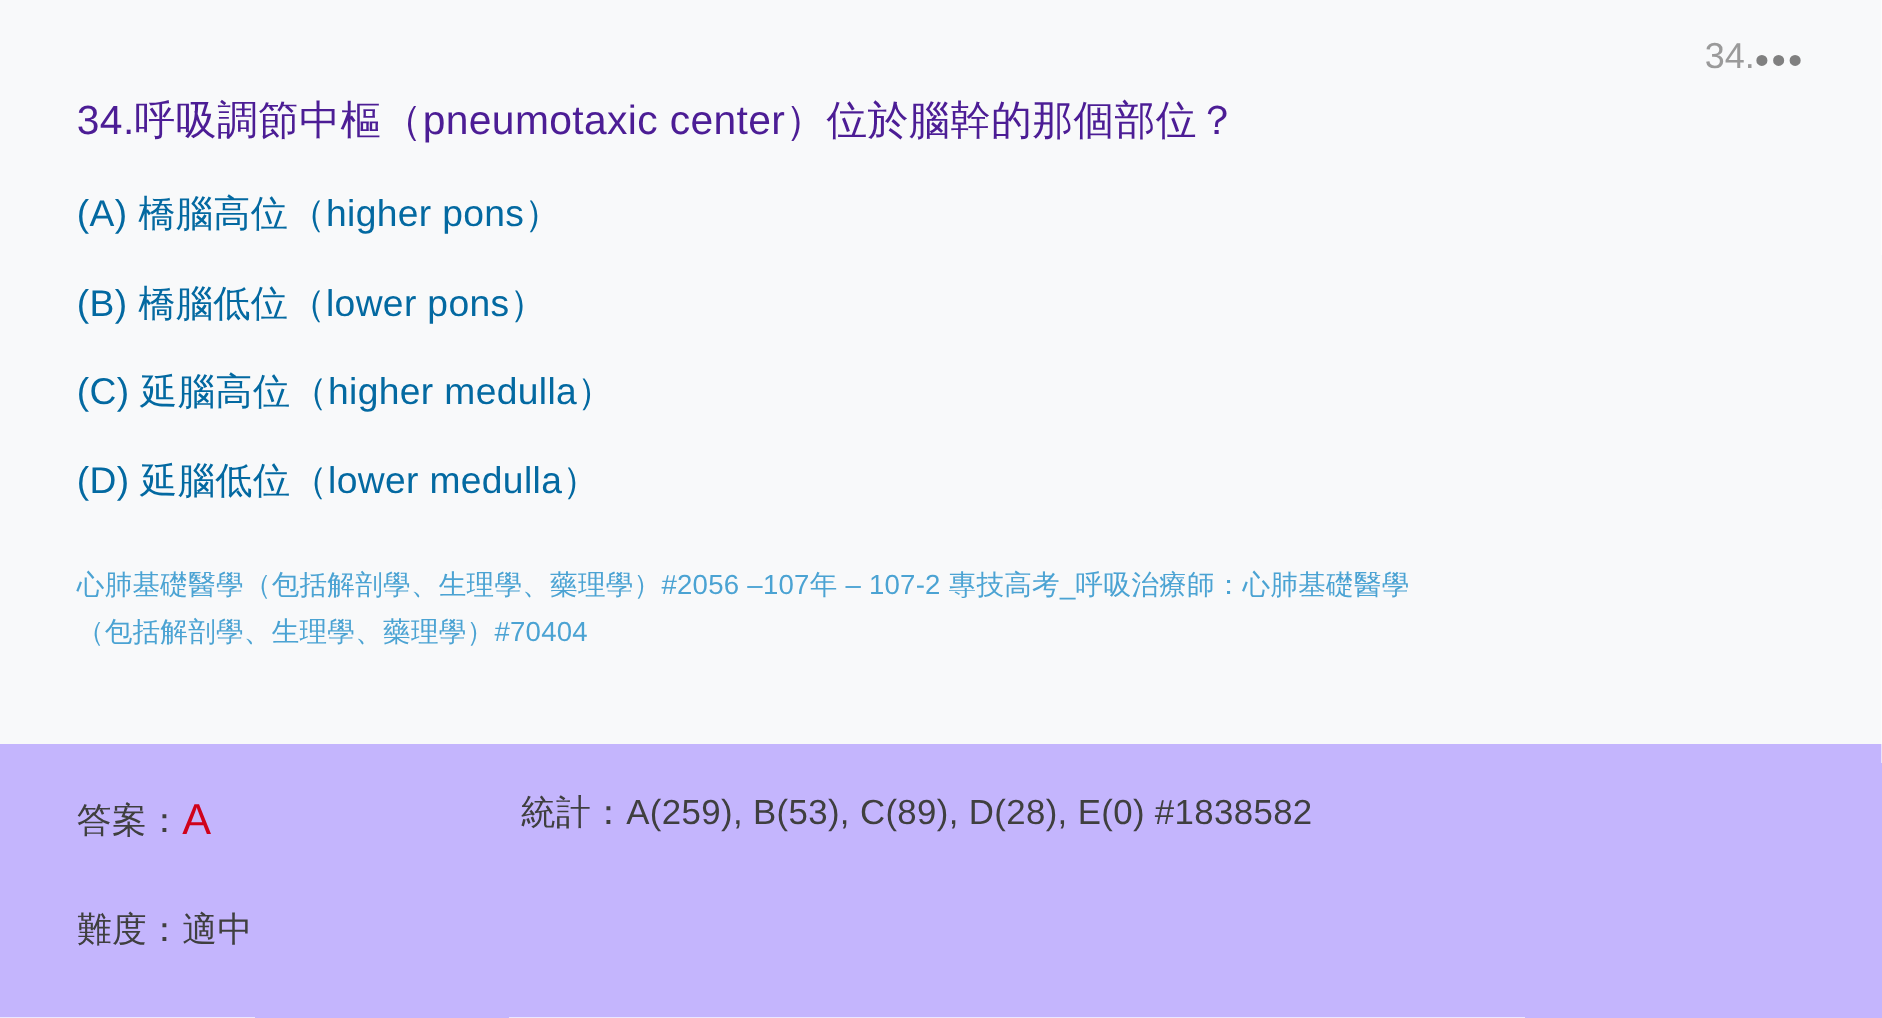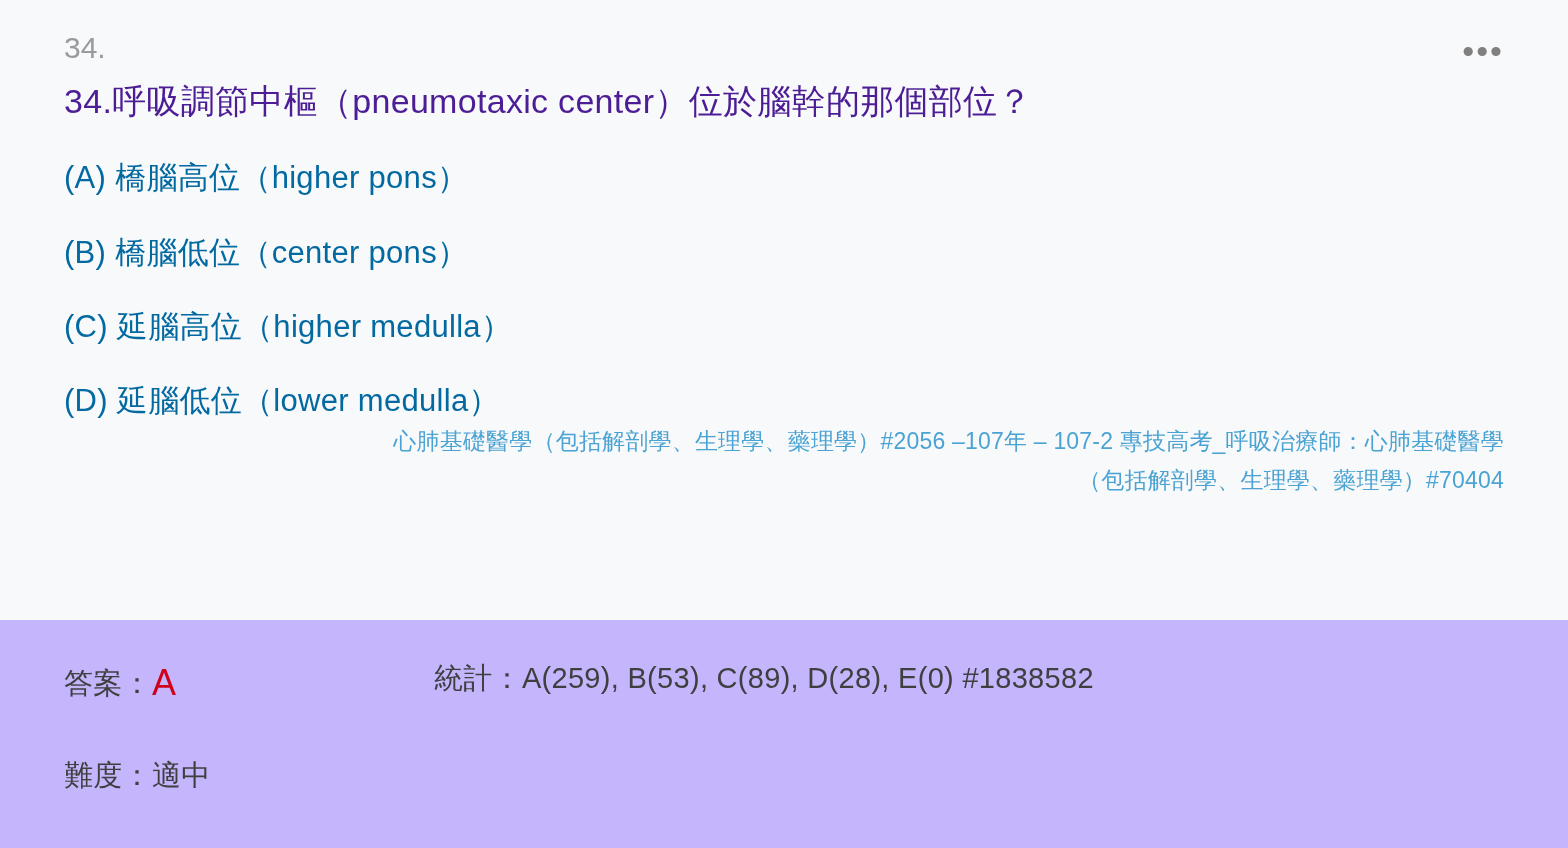--- a/index.html
+++ b/index.html
@@ -17,21 +17,21 @@
   .question-card {
     background: #f8f9fa;
     padding: 0 64px 0 64px;
     box-sizing: border-box;
     height: 620px;
     position: relative;
   }
   .qhead {
     display: flex;
     align-items: flex-start;
-    justify-content: space-between;
+    justify-content: flex-end;
     padding-top: 30px;
   }
   .qnum {
     font-size: 30px;
     color: #9a9a9a;
     line-height: 1.2;
   }
   .more-icon {
     font-size: 34px;
     color: #808080;
@@ -49,21 +49,21 @@
     letter-spacing: 0.3px;
   }
   .opt {
     font-size: 31px;
     color: #0369a1;
     margin-top: 34px;
     line-height: 1.3;
     letter-spacing: 0.3px;
   }
   .source {
-    text-align: right;
+    margin-top: 46px;
     font-size: 23px;
     color: #4ba3d3;
     line-height: 1.7;
     letter-spacing: 0.2px;
     cursor: pointer;
   }
   .source .sline {
     display: block;
   }
   .answer-panel {
@@ -100,21 +100,21 @@
 
 <div class="question-card">
   <div class="qhead">
     <div class="qnum">34.</div>
     <div class="more-icon">•••</div>
   </div>
 
   <div class="qtext">34.呼吸調節中樞（pneumotaxic center）位於腦幹的那個部位？</div>
 
   <div class="opt">(A) 橋腦高位（higher pons）</div>
-  <div class="opt">(B) 橋腦低位（center pons）</div>
+  <div class="opt">(B) 橋腦低位（lower pons）</div>
   <div class="opt">(C) 延腦高位（higher medulla）</div>
   <div class="opt">(D) 延腦低位（lower medulla）</div>
 
   <div class="source">
     <span class="sline">心肺基礎醫學（包括解剖學、生理學、藥理學）#2056 –107年 – 107-2 專技高考_呼吸治療師：心肺基礎醫學</span>
     <span class="sline">（包括解剖學、生理學、藥理學）#70404</span>
   </div>
 </div>
 
 <div class="answer-panel">

